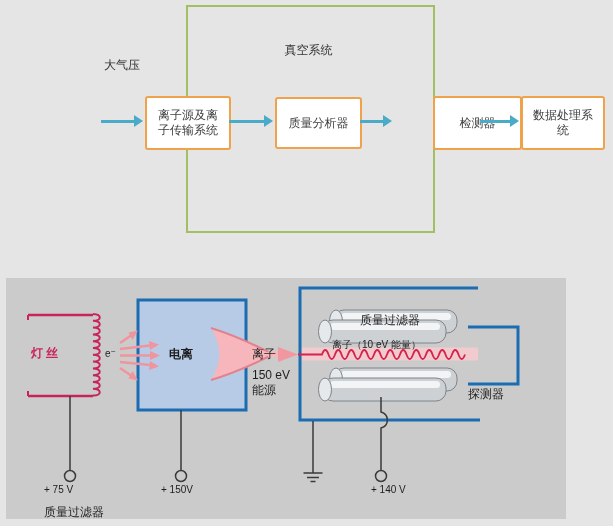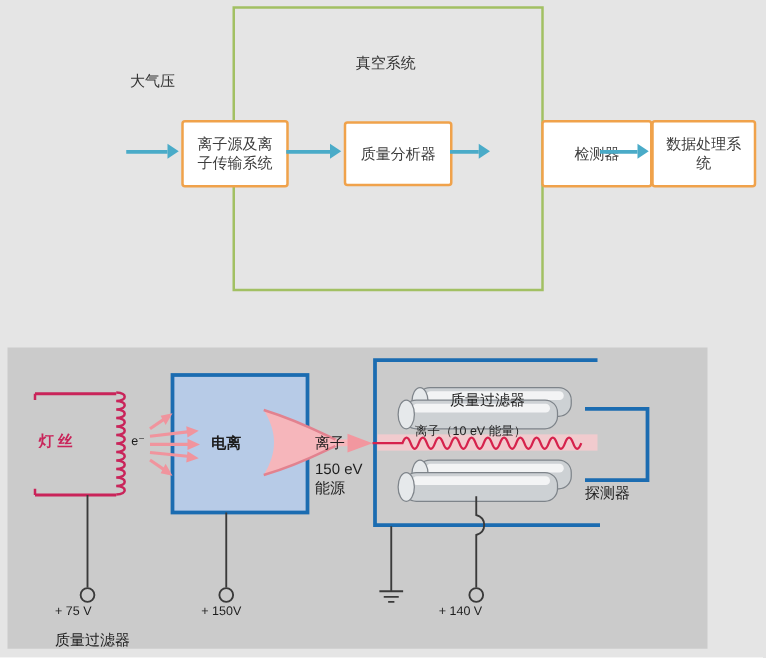--- a/index.html
+++ b/index.html
@@ -162,16 +162,16 @@
   <div class="lbl lbl-center" style="left:350px;top:312px;width:80px;">质量过滤器</div>
 
   <div class="lbl lbl-sm" style="left:332px;top:338px;">离子（10 eV 能量）</div>
 
   <div class="lbl" style="left:468px;top:386px;">探测器</div>
 
   <div class="lbl lbl-sm" style="left:44px;top:484px;">+ 75 V</div>
 
   <div class="lbl lbl-sm" style="left:161px;top:484px;">+ 150V</div>
 
-  <div class="lbl lbl-sm" style="left:351px;top:484px;">+ 140 V</div>
+  <div class="lbl lbl-sm" style="left:371px;top:484px;">+ 140 V</div>
 
   <div class="lbl" style="left:44px;top:504px;">质量过滤器</div>
 </div>
 
 </body></html>

